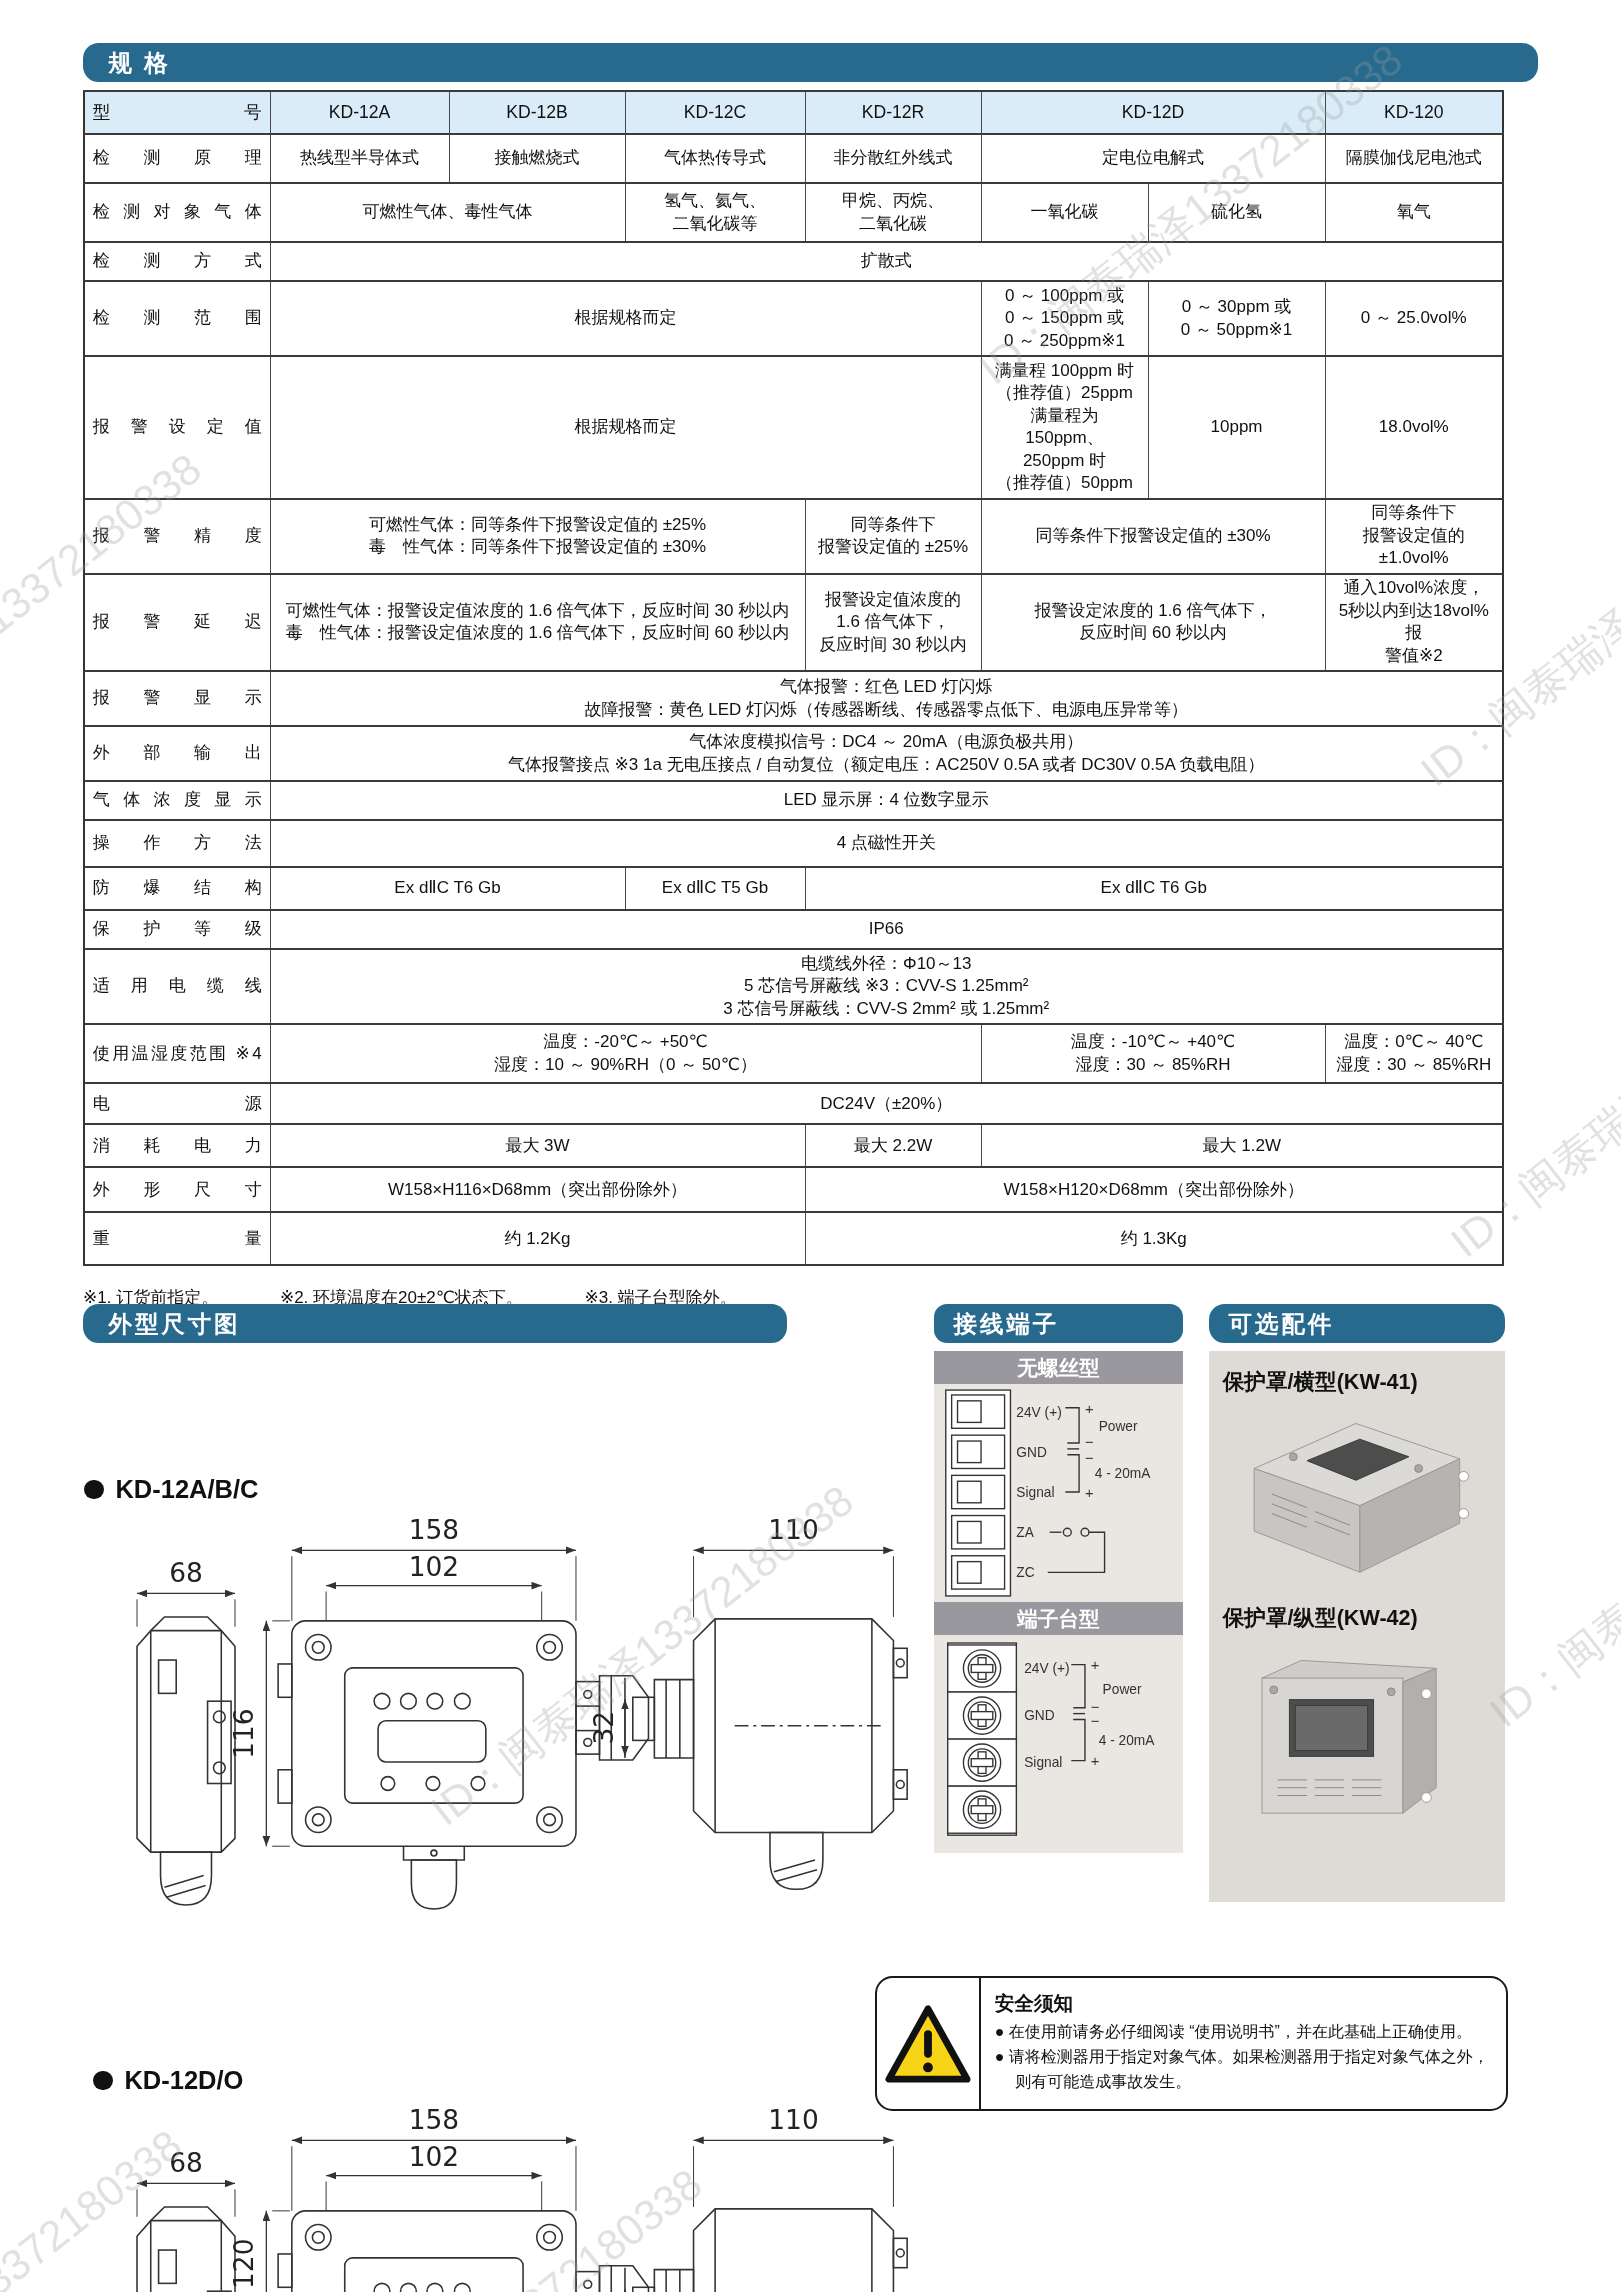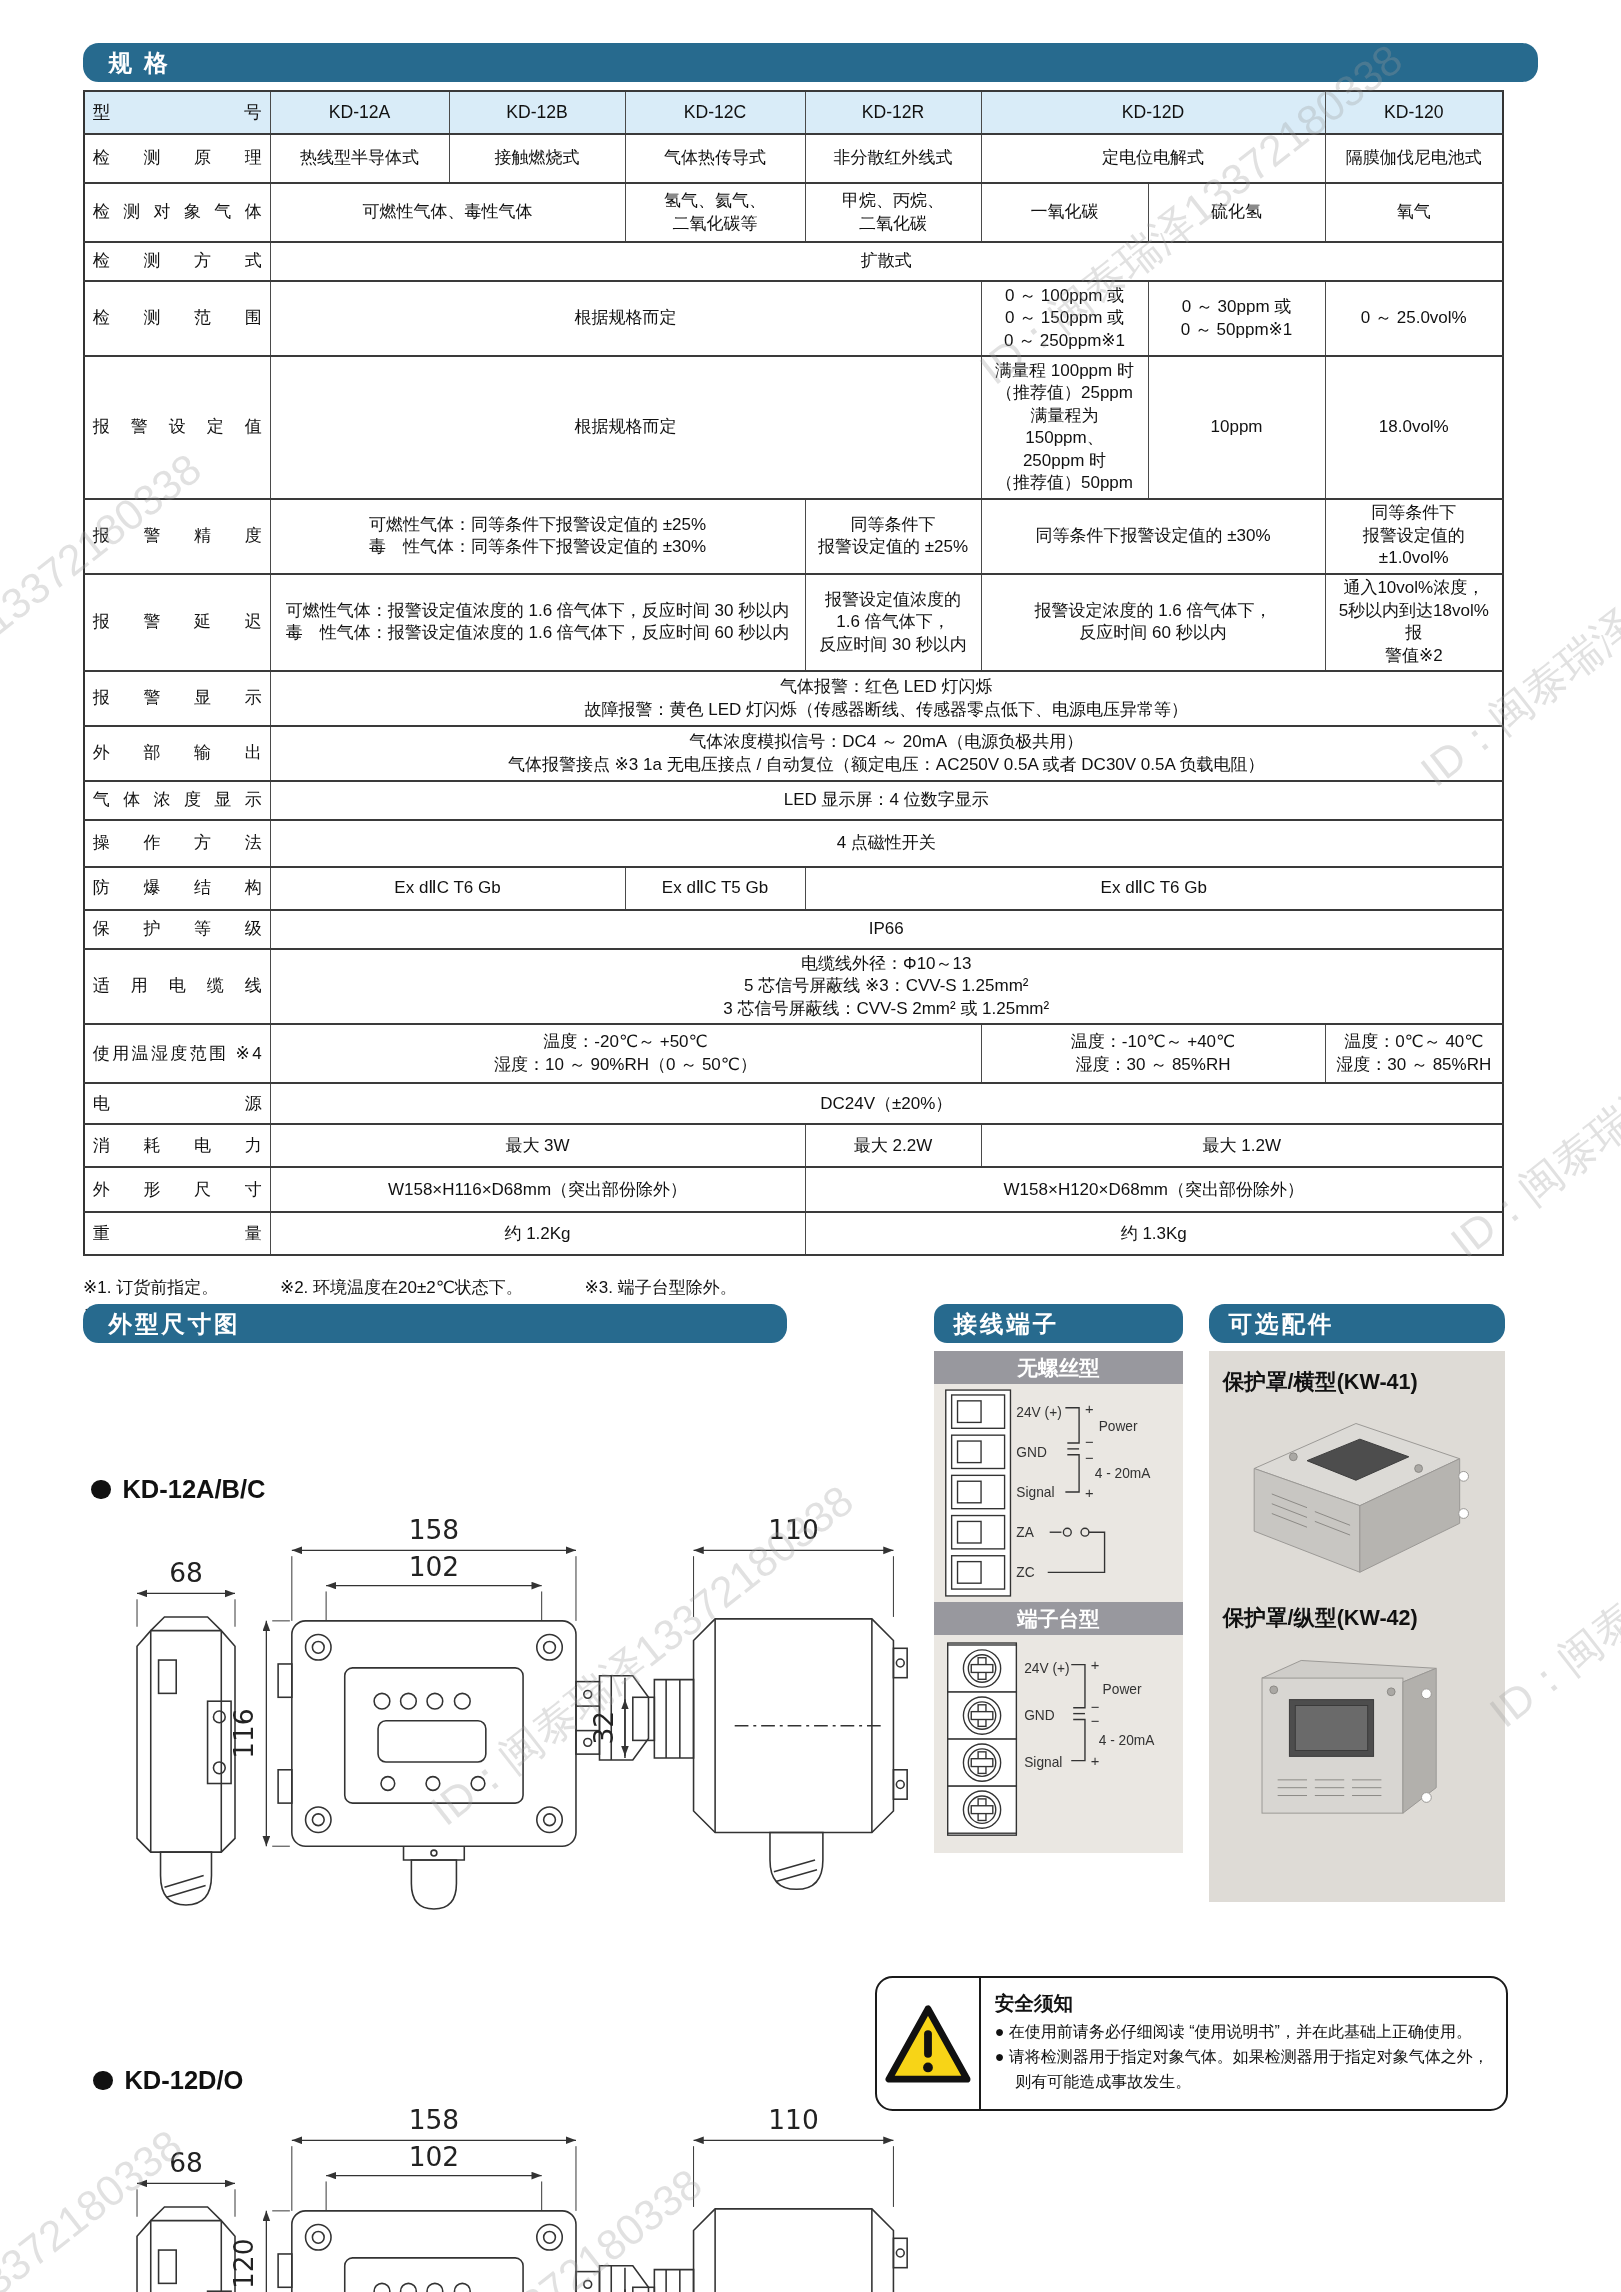--- a/index.html
+++ b/index.html
@@ -210,21 +210,21 @@
         <td class="lbl">消耗电力</td>
         <td colspan="3">最大 3W</td>
         <td>最大 2.2W</td>
         <td colspan="3">最大 1.2W</td>
       </tr>
       <tr style="height:45px">
         <td class="lbl">外形尺寸</td>
         <td colspan="3">W158×H116×D68mm（突出部份除外）</td>
         <td colspan="4">W158×H120×D68mm（突出部份除外）</td>
       </tr>
-      <tr style="height:43px">
+      <tr style="height:53px">
         <td class="lbl">重量</td>
         <td colspan="3">约 1.2Kg</td>
         <td colspan="4">约 1.3Kg</td>
       </tr>
     </tbody>
       </table>
     <div class="notes">
       <div>
         <span>※1. 订货前指定。</span>
         <span>※2. 环境温度在20±2℃状态下。</span>
@@ -237,21 +237,21 @@
   <div class="sec-h" style="left:83px;top:1304px;width:704px;">
     <span>外型尺寸图</span>
   </div>
   <div class="sec-h" style="left:934px;top:1304px;width:249px;padding-left:19.6px;border-radius:13px;">
     <span>接线端子</span>
   </div>
   <div class="sec-h" style="left:1209px;top:1304px;width:296px;padding-left:19.6px;">
     <span>可选配件</span>
   </div>
 
-  <div class="unit-label" style="left:91px;top:1475px;">
+  <div class="unit-label" style="left:84px;top:1475px;">
     <span class="dot"></span>
     <span>KD-12A/B/C</span>
   </div>
   <svg class="unit-svg" style="left:88px;top:1517px;" width="828" height="534" viewBox="0 0 845 545">
     <defs>
         <marker id="aU1" markerWidth="10" markerHeight="8" refX="8" refY="3" orient="auto-start-reverse">
           <path d="M0,0 L8,3 L0,6 Z" fill="#333"></path>
         </marker>
       </defs>
     <g class="draw">

